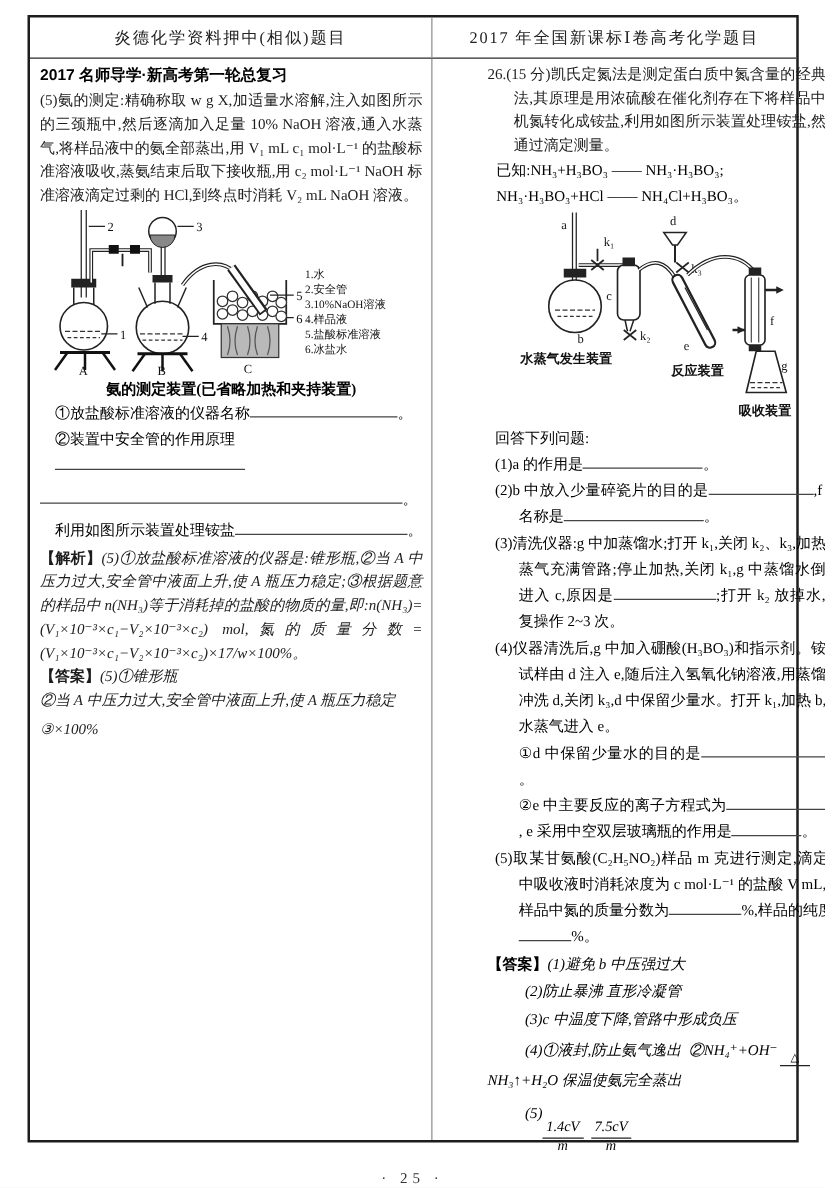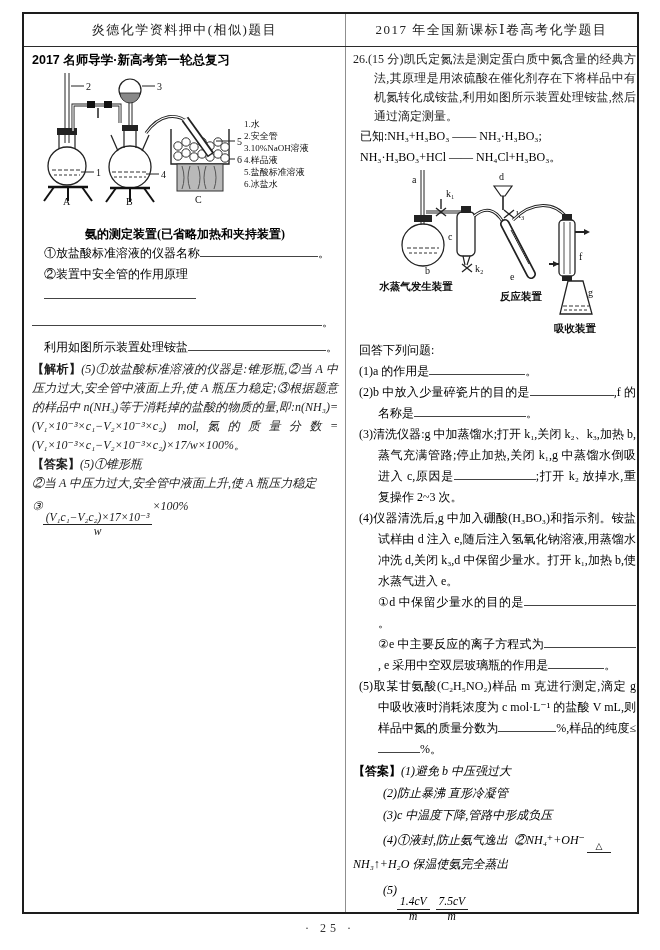--- a/index.html
+++ b/index.html
@@ -4,62 +4,63 @@
 <style>
   * { box-sizing: border-box; }
   html,body { margin:0; padding:0; }
   body { background:#e9e9e6; font-family:"Liberation Serif","DejaVu Serif",serif; }
   .page { position:relative; width:660px; height:950px; background:#ffffff; margin:0 auto; overflow:hidden; }
   .sheet { position:absolute; left:22px; top:12px; width:617px; height:902px; border:2px solid #1d1d1d; background:#fff; display:flex; flex-direction:column; }
   .hdr { display:flex; border-bottom:1.5px solid #2b2b2b; flex:0 0 33px; }
   .hdr-cell { display:flex; align-items:center; justify-content:center; font-size:13px; letter-spacing:1.5px; color:#222; }
   .hdr-left { width:322px; border-right:1px solid #8f8f8f; }
   .hdr-right { flex:1; }
-  .cols { flex:1; display:flex; min-height:0; }
+  .cols { flex:1; display:flex; min-height:0;gap:37px; }
   .col-l { width:322px; border-right:1px solid #8f8f8f; padding:3px 7px 0 8px; }
   .col-r { flex:1; padding:3px 8px 0 7px; }
   .t { font-size:12px; line-height:19px; text-align:justify; color:#1c1c1c; }
   .subtitle { font-weight:bold; font-size:12.5px; line-height:21px; font-family:"Liberation Sans","DejaVu Sans",sans-serif; }
   .blank { display:inline-block; border-bottom:1px solid #444; height:13px; vertical-align:baseline; }
   .qline { font-size:12px; line-height:21px; }
   .indent1 { padding-left:12px; }
   .kai { font-style:italic; }
   .tag { font-weight:bold; font-style:normal; }
   .hang26 { padding-left:21px; text-indent:-21px; }
   .rq { margin-left:6px; padding-left:19px; text-indent:-19px; font-size:12px; line-height:21px; text-align:justify; }
   .rsub { margin-left:25px; font-size:12px; line-height:21px; text-align:justify; }
   .known { margin-left:7px; font-size:12px; line-height:21px; }
-  .caption { text-align:center; font-weight:bold; font-size:12px; line-height:18px;margin-top:18px; }
+  .caption { text-align:center; font-weight:bold; font-size:12px; line-height:18px; }
   .frac { display:inline-flex; flex-direction:column; align-items:center; vertical-align:-0.95em; line-height:1.15; font-size:11.5px; }
   .frac .fn { border-bottom:1px solid #222; padding:0 3px; }
   .frac .fd { padding:0 3px; }
   .cond { display:inline-flex; flex-direction:column; align-items:center; vertical-align:-0.45em; line-height:1; margin:0 2px; }
   .cond .ctop { font-size:9px; }
   .cond .cbar { width:24px; border-top:1.3px solid #222; margin-top:1px; }
-  .page-num { position:absolute; left:0; bottom:14px; width:100%; text-align:center; font-size:12px; color:#333; letter-spacing:4px;margin-top:46px; }
+  .page-num { position:absolute; left:0; bottom:0; width:100%; text-align:center; font-size:12px; color:#333; letter-spacing:4px;margin-top:46px; }
   svg { display:block; }
   svg text { font-family:"Liberation Serif","DejaVu Serif",serif; fill:#111; }
   .ansrow { font-size:12px; line-height:22px; }
   .mt2{margin-top:2px;} .mt4{margin-top:4px;}
 </style>
 </head>
 <body>
 
 <div class="page">
   <div class="sheet">
 
     <div class="hdr">
       <div class="hdr-cell hdr-left">炎德化学资料押中(相似)题目</div>
       <div class="hdr-cell hdr-right">2017 年全国新课标Ⅰ卷高考化学题目</div>
     </div>
 
     <div class="cols">
 
       <div class="col-l">
         <div class="subtitle">2017 名师导学·新高考第一轮总复习</div>
+        <div class="t">(5)氨的测定:精确称取 w g X,加适量水溶解,注入如图所示的三颈瓶中,然后逐滴加入足量 10% NaOH 溶液,通入水蒸气,将样品液中的氨全部蒸出,用 V₁ mL c₁ mol·L⁻¹ 的盐酸标准溶液吸收,蒸氨结束后取下接收瓶,用 c₂ mol·L⁻¹ NaOH 标准溶液滴定过剩的 HCl,到终点时消耗 V₂ mL NaOH 溶液。</div>
 
         <svg width="307" height="136" viewBox="0 0 307 136">
 
           <g>
             <line x1="33" y1="2" x2="33" y2="72" stroke="#222" stroke-width="1"></line>
             <line x1="37" y1="2" x2="37" y2="72" stroke="#222" stroke-width="1"></line>
             <line x1="39" y1="15" x2="52" y2="15" stroke="#222" stroke-width="1"></line>
             <text x="54" y="19" font-size="10">2</text>
             <rect x="25" y="57" width="20" height="7" fill="#222"></rect>
             <line x1="27" y1="64" x2="27" y2="79" stroke="#222" stroke-width="1.2"></line>
@@ -162,24 +163,21 @@
         </div>
 
         <div class="t kai mt2">
           <span class="tag">【解析】</span><span>(5)①放盐酸标准溶液的仪器是:锥形瓶,②当 A 中压力过大,安全管中液面上升,使 A 瓶压力稳定;③根据题意的样品中 n(NH₃)等于消耗掉的盐酸的物质的量,即:n(NH₃)=(V₁×10⁻³×c₁−V₂×10⁻³×c₂) mol,氮的质量分数=(V₁×10⁻³×c₁−V₂×10⁻³×c₂)×17/w×100%。</span>
         </div>
         <div class="t kai">
           <span class="tag">【答案】</span><span>(5)①锥形瓶</span>
         </div>
         <div class="t kai">②当 A 中压力过大,安全管中液面上升,使 A 瓶压力稳定</div>
         <div class="t kai mt4">
-          <span>③</span><span class="frac">
-              <span class="fn">(V₁c₁−V₂c₂)×17×10⁻³</span>
-              <span class="fd">w</span>
-            </span><span>×100%</span>
+          <span>③</span><span>×100%</span>
         </div>
       </div>
 
       <div class="col-r">
         <div class="t hang26">
           <span>26.</span><span>(15 分)凯氏定氮法是测定蛋白质中氮含量的经典方法,其原理是用浓硫酸在催化剂存在下将样品中有机氮转化成铵盐,利用如图所示装置处理铵盐,然后通过滴定测量。</span>
         </div>
         <div class="known">已知:NH₃+H₃BO₃ —— NH₃·H₃BO₃;</div>
         <div class="known">NH₃·H₃BO₃+HCl —— NH₄Cl+H₃BO₃。</div>
 

